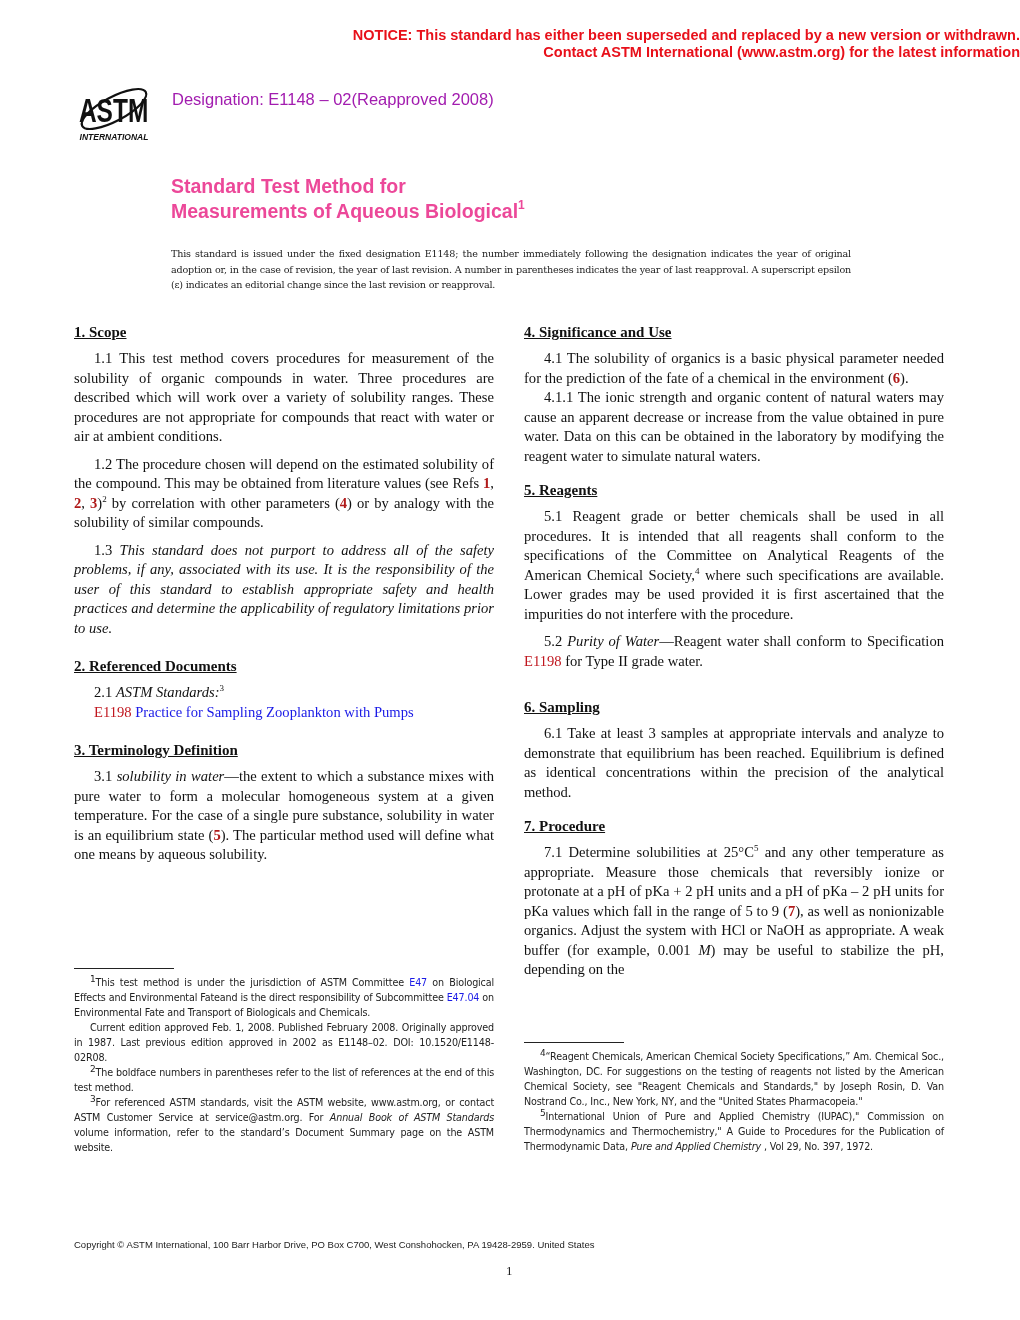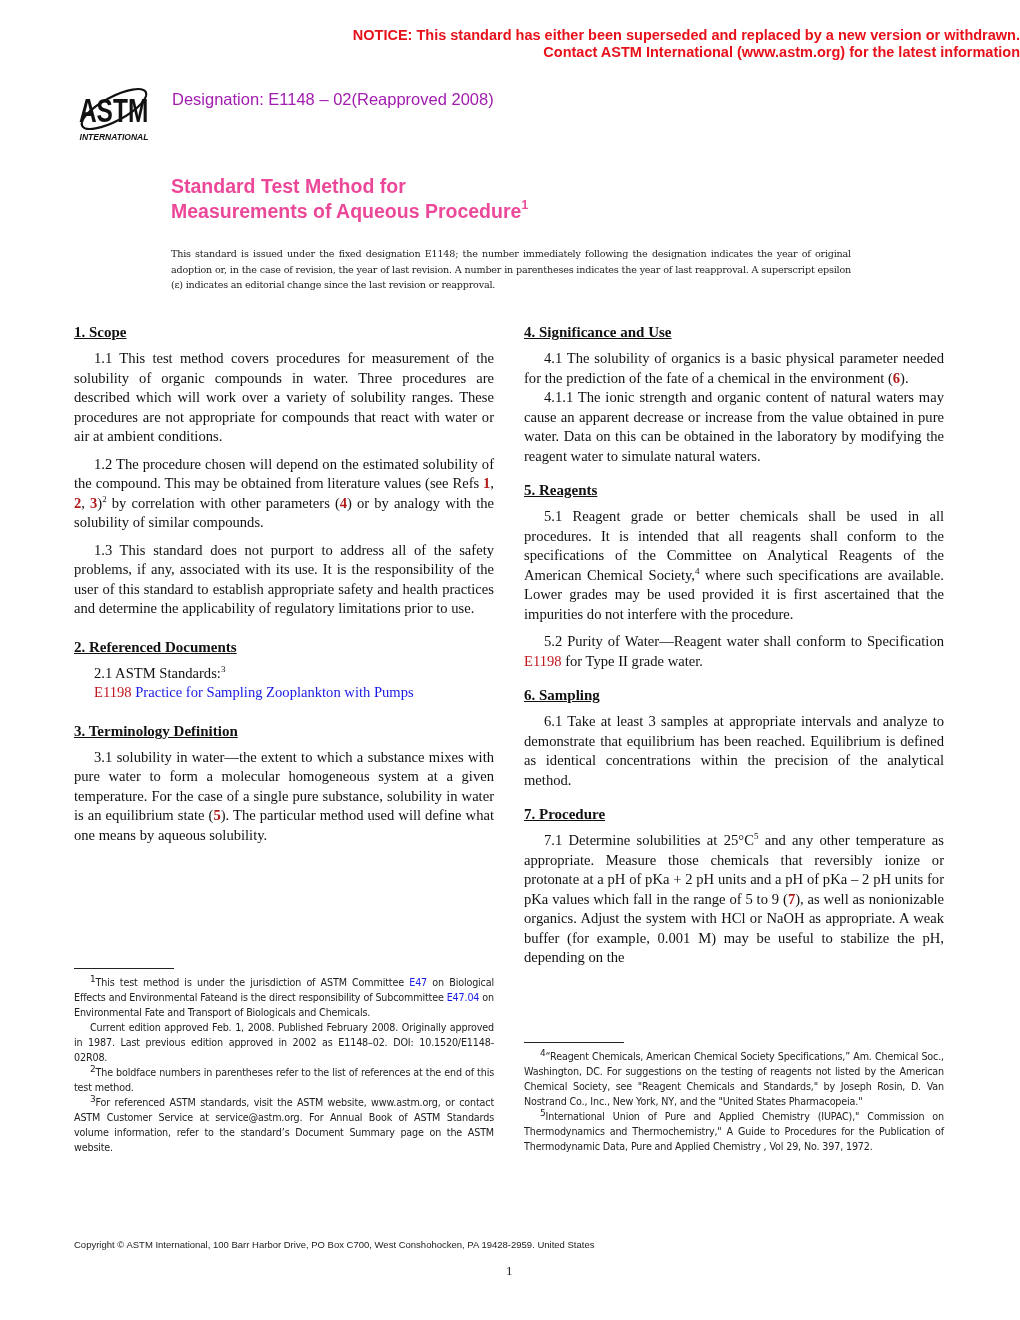--- a/index.html
+++ b/index.html
@@ -18,21 +18,21 @@
     line-height: 19.5px; color: #111; }
   .col-left { left: 74px; }
   .col-right { left: 524px; }
   h2.sec { font-family: "Liberation Serif", serif; font-weight: bold; font-size: 15px; margin: 0 0 7px 0; line-height: 20px; text-decoration: underline; }
   p.para { margin: 0 0 8px 0; text-indent: 20px; text-align: justify; }
   p.para.tight { margin-bottom: 0; }
   .ref { color: #b01a1a; font-weight: bold; }
   .link-red { color: #c0161e; }
   .link-blue { color: #1a1ae6; }
   sup { font-size: 9px; line-height: 0; }
-  .it { }
+  .it { font-style: italic; }
   .fn-rule { position: absolute; width: 100px; border-top: 1px solid #222; }
   .fn { position: absolute; width: 420px; font-family: "DejaVu Sans", sans-serif; font-size: 9.6px; line-height: 15px;
     color: #222; text-align: justify; letter-spacing: -0.15px; }
   .fn p { margin: 0; text-indent: 16px; }
   .fn .blue { color: #1a1ae6; }
   .copyright { position: absolute; left: 74px; top: 1239px; font-family: "Liberation Sans", sans-serif; font-size: 9.5px; color: #222; }
   .pagenum { position: absolute; left: 506px; top: 1263px; font-family: "Liberation Serif", serif; font-size: 13px; color: #222; }
 </style>
 </head>
 <body>
@@ -47,21 +47,21 @@
     <ellipse cx="40" cy="33" rx="36" ry="12" fill="none" stroke="#111" stroke-width="2.2" transform="rotate(-28 40 33)"></ellipse>
     <text x="40" y="46" text-anchor="middle" font-family="Liberation Sans, sans-serif" font-weight="bold" font-size="34" fill="#111" transform="scale(0.72 1) translate(15 0)">ASTM</text>
     <text x="40" y="64" text-anchor="middle" font-family="Liberation Sans, sans-serif" font-weight="bold" font-style="italic" font-size="8.5" fill="#111">INTERNATIONAL</text>
   </svg>
 </div>
 
 <div class="designation">Designation: E1148 – 02(Reapproved 2008)</div>
 
 <div class="title">
   <div>Standard Test Method for</div>
-  <div><span>Measurements of Aqueous Procedure</span><sup>1</sup></div>
+  <div><span>Measurements of Aqueous Biological</span><sup>1</sup></div>
 </div>
 
 <div class="preamble">This standard is issued under the fixed designation E1148; the number immediately following the designation indicates the year of original adoption or, in the case of revision, the year of last revision. A number in parentheses indicates the year of last reapproval. A superscript epsilon (ε) indicates an editorial change since the last revision or reapproval.</div>
 
 <div class="col col-left">
   <h2 class="sec">1.  Scope</h2>
   <p class="para">1.1  This test method covers procedures for measurement of the solubility of organic compounds in water. Three procedures are described which will work over a variety of solubility ranges. These procedures are not appropriate for compounds that react with water or air at ambient conditions.</p>
   <p class="para"><span>1.2 The procedure chosen will depend on the estimated solubility of the compound. This may be obtained from literature values (see Refs </span><span class="ref">1</span>, <span class="ref">2</span>, <span class="ref">3</span>)<sup>2</sup><span> by correlation with other parameters (</span><span class="ref">4</span><span>) or by analogy with the solubility of similar compounds.</span></p>
   <p class="para" style="margin-bottom:18px"><span>1.3 </span><span class="it">This standard does not purport to address all of the safety problems, if any, associated with its use. It is the responsibility of the user of this standard to establish appropriate safety and health practices and determine the applicability of regulatory limitations prior to use.</span></p>
 
@@ -81,21 +81,21 @@
   <p><sup>3</sup><span>For referenced ASTM standards, visit the ASTM website, www.astm.org, or contact ASTM Customer Service at service@astm.org. For </span><span class="it">Annual Book of ASTM Standards</span><span> volume information, refer to the standard’s Document Summary page on the ASTM website.</span></p>
 </div>
 
 <div class="col col-right">
   <h2 class="sec">4.  Significance and Use</h2>
   <p class="para tight"><span>4.1  The solubility of organics is a basic physical parameter needed for the prediction of the fate of a chemical in the environment (</span><span class="ref">6</span><span>).</span></p>
   <p class="para" style="margin-bottom:14px">4.1.1 The ionic strength and organic content of natural waters may cause an apparent decrease or increase from the value obtained in pure water. Data on this can be obtained in the laboratory by modifying the reagent water to simulate natural waters.</p>
 
   <h2 class="sec">5.  Reagents</h2>
   <p class="para"><span>5.1  Reagent grade or better chemicals shall be used in all procedures. It is intended that all reagents shall conform to the specifications of the Committee on Analytical Reagents of the American Chemical Society,</span><sup>4</sup><span> where such specifications are available. Lower grades may be used provided it is first ascertained that the impurities do not interfere with the procedure.</span></p>
-  <p class="para" style="margin-bottom:14px"><span>5.2  </span><span class="it">Purity of Water</span><span>—Reagent water shall conform to Specification </span><span class="link-red">E1198</span><span> for Type II grade water.</span></p>
+  <p class="para" style="margin-bottom:26px"><span>5.2  </span><span class="it">Purity of Water</span><span>—Reagent water shall conform to Specification </span><span class="link-red">E1198</span><span> for Type II grade water.</span></p>
 
   <h2 class="sec">6.  Sampling</h2>
   <p class="para" style="margin-bottom:14px">6.1  Take at least 3 samples at appropriate intervals and analyze to demonstrate that equilibrium has been reached. Equilibrium is defined as identical concentrations within the precision of the analytical method.</p>
 
   <h2 class="sec">7.  Procedure</h2>
   <p class="para"><span>7.1  Determine solubilities at 25°C</span><sup>5</sup><span> and any other temperature as appropriate. Measure those chemicals that reversibly ionize or protonate at a pH of pKa + 2 pH units and a pH of pKa – 2 pH units for pKa values which fall in the range of 5 to 9 (</span><span class="ref">7</span><span>), as well as nonionizable organics. Adjust the system with HCl or NaOH as appropriate. A weak buffer (for example, 0.001 </span><span class="it">M</span><span>) may be useful to stabilize the pH, depending on the</span></p>
 </div>
 
 <div class="fn-rule" style="left:524px; top:1042px;"></div>
 <div class="fn" style="left:524px; top:1049px;">

